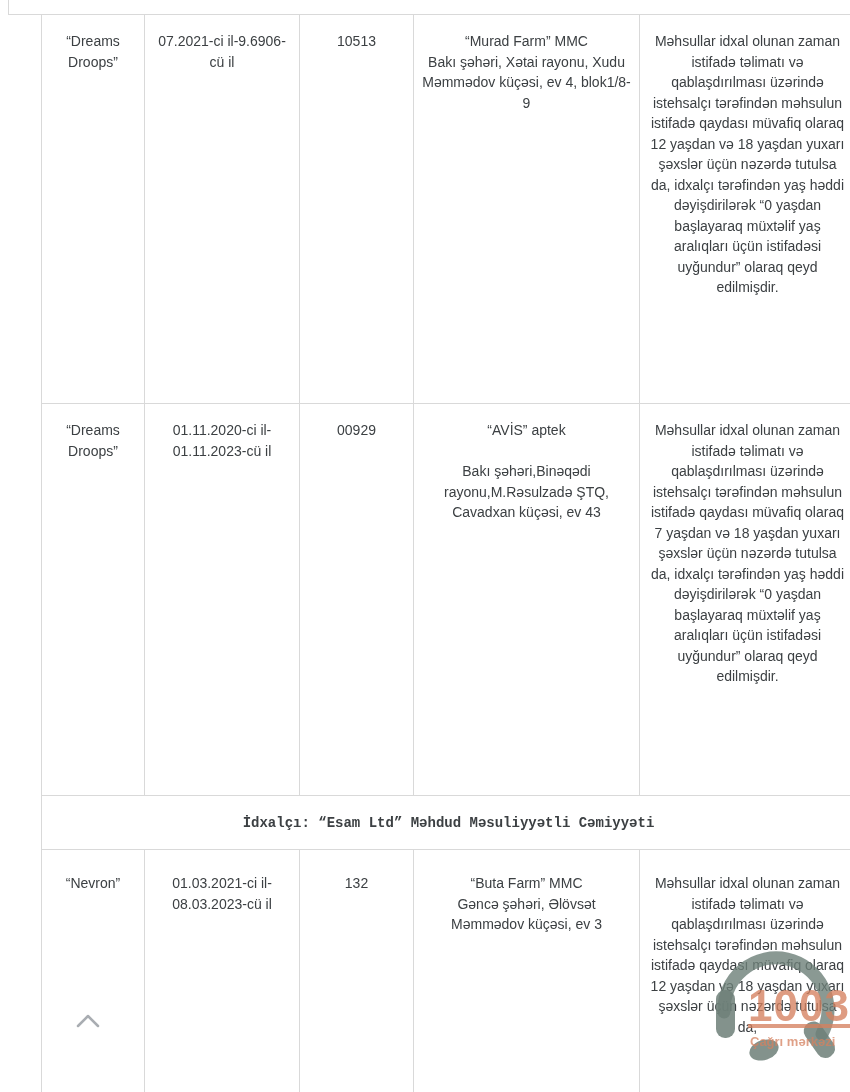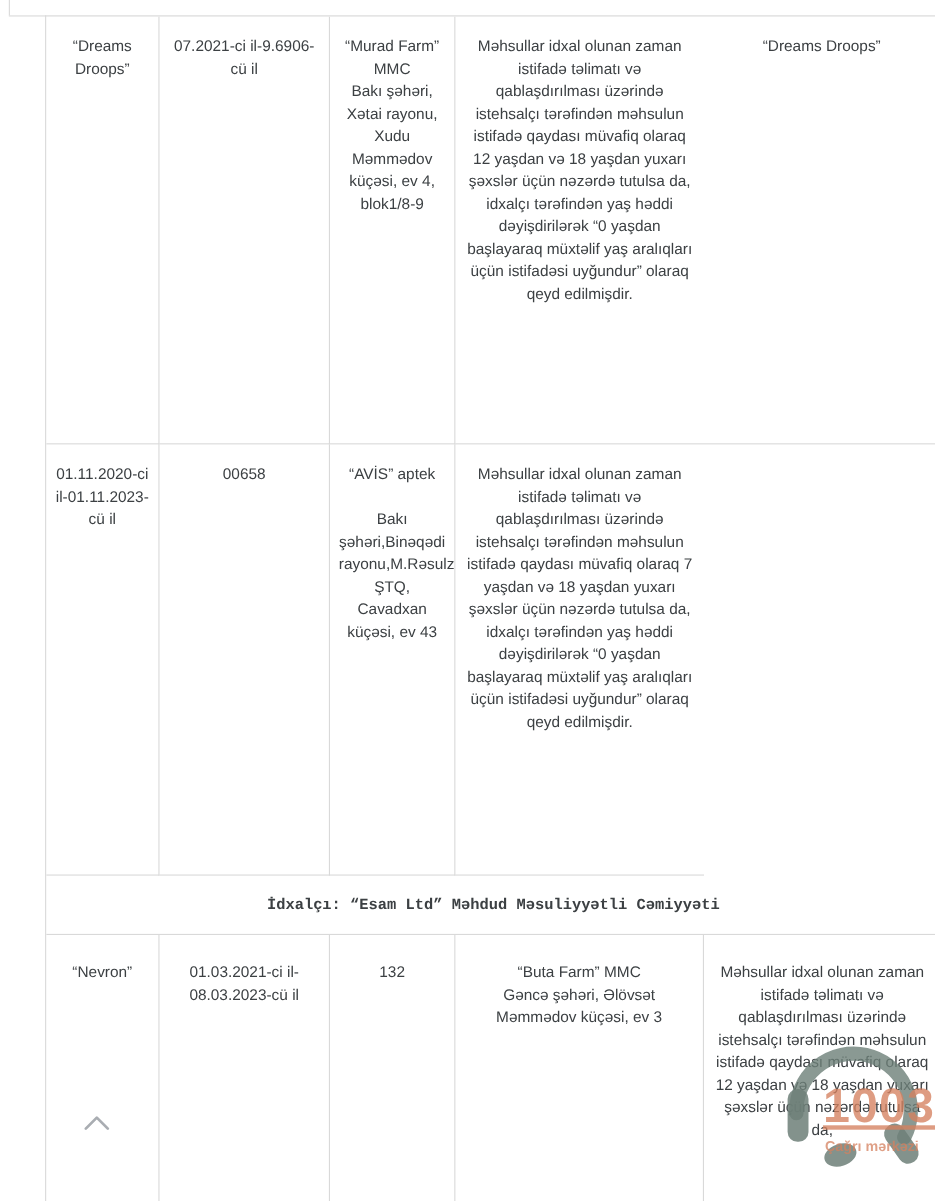--- a/index.html
+++ b/index.html
@@ -94,27 +94,28 @@
 
 <div class="sheet">
 
   <div class="top-rule"></div>
   <div class="top-left-rule"></div>
 
   <div class="doc-table">
 
     <div class="cell">“Dreams Droops”</div>
     <div class="cell">07.2021-ci il-9.6906-cü il</div>
+    <div class="cell">10513</div>
     <div class="cell pre">“Murad Farm” MMC
 Bakı şəhəri, Xətai rayonu, Xudu Məmmədov küçəsi, ev 4, blok1/8-9</div>
     <div class="cell last-col">Məhsullar idxal olunan zaman istifadə təlimatı və qablaşdırılması üzərində istehsalçı tərəfindən məhsulun istifadə qaydası müvafiq olaraq 12 yaşdan və 18 yaşdan yuxarı şəxslər üçün nəzərdə tutulsa da, idxalçı tərəfindən yaş həddi dəyişdirilərək “0 yaşdan başlayaraq müxtəlif yaş aralıqları üçün istifadəsi uyğundur” olaraq qeyd edilmişdir.</div>
 
     <div class="cell">“Dreams Droops”</div>
     <div class="cell">01.11.2020-ci il-01.11.2023-cü il</div>
-    <div class="cell">00658</div>
+    <div class="cell">00929</div>
     <div class="cell pre">“AVİS” aptek
 
 Bakı şəhəri,Binəqədi rayonu,M.Rəsulzadə ŞTQ, Cavadxan küçəsi, ev 43</div>
     <div class="cell last-col">Məhsullar idxal olunan zaman istifadə təlimatı və qablaşdırılması üzərində istehsalçı tərəfindən məhsulun istifadə qaydası müvafiq olaraq 7 yaşdan və 18 yaşdan yuxarı şəxslər üçün nəzərdə tutulsa da, idxalçı tərəfindən yaş həddi dəyişdirilərək “0 yaşdan başlayaraq müxtəlif yaş aralıqları üçün istifadəsi uyğundur” olaraq qeyd edilmişdir.</div>
 
     <div class="section-row">İdxalçı: “Esam Ltd” Məhdud Məsuliyyətli Cəmiyyəti</div>
 
     <div class="cell r3">“Nevron”</div>
     <div class="cell r3">01.03.2021-ci il- 08.03.2023-cü il</div>
     <div class="cell r3">132</div>

